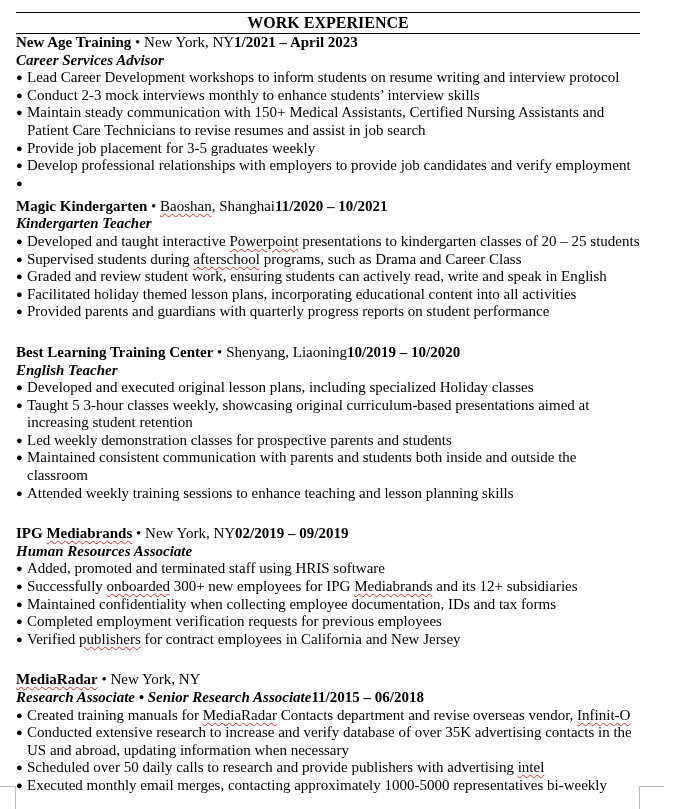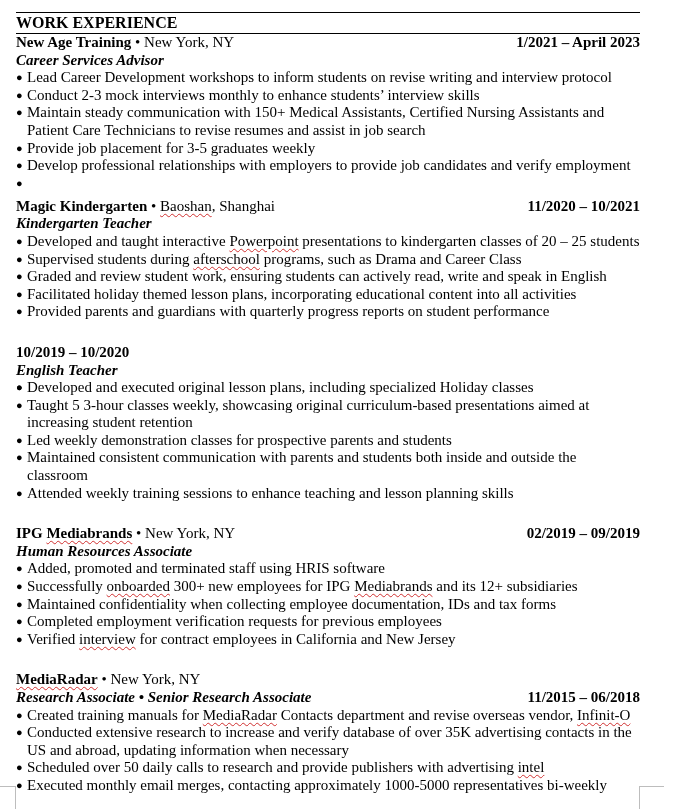--- a/index.html
+++ b/index.html
@@ -1,27 +1,27 @@
 <!DOCTYPE html>
 <html><head>
 <meta charset="utf-8">
 <style>
   html, body { margin: 0; padding: 0; background: #ffffff; }
   body { width: 686px; height: 809px; position: relative; overflow: hidden;
          font-family: "Liberation Serif", "DejaVu Serif", serif; color: #000; }
   .page { position: absolute; left: 16px; top: 0; width: 624px; }
   .rule-top { position: absolute; left: 0; top: 12px; width: 624px; height: 0; border-top: 1px solid #000; }
-  .section-title { position: absolute; left: 0; top: 14px; width: 624px; text-align: left;
+  .section-title { position: absolute; left: 0; top: 14px; width: 624px; text-align: center;
                    font-weight: bold; font-size: 16px; line-height: 18px; letter-spacing: 0; }
   .rule-bottom { position: absolute; left: 0; top: 33px; width: 624px; height: 0; border-top: 1px solid #000; }
   .jobs { position: absolute; left: 0; top: 34px; width: 624px; }
   .job { margin: 0; }
   .job + .job { margin-top: 23px; }
   .line { font-size: 15px; line-height: 17.6px; height: 17.6px; white-space: nowrap; position: relative; }
-  .head-row { display: flex; justify-content: space-between; }
+  .head-row { display: flex; }
   .company { font-weight: bold; }
   .sep { font-weight: normal; }
   .location { font-weight: normal; }
   .dates { font-weight: bold; }
   .title { font-weight: bold; font-style: italic; }
   ul.bullets { list-style: none; margin: 0; padding: 0; }
   ul.bullets li { position: relative; padding-left: 11px; font-size: 15px; line-height: 17.6px; }
   ul.bullets li .dot { position: absolute; left: 0; top: 0; font-size: 11px; }
   .sq { text-decoration: underline wavy #d03030; text-decoration-thickness: 1px; text-underline-offset: 2px; }
   .corner { position: absolute; border-color: #bdbdbd; border-style: solid; border-width: 0; }
@@ -40,21 +40,21 @@
 
     <div class="job">
       <div class="line head-row">
         <span>
           <span class="company">New Age Training</span><span class="sep"> • </span><span class="location">New York, NY</span>
         </span>
         <span class="dates">1/2021 – April 2023</span>
       </div>
       <div class="line title">Career Services Advisor</div>
       <ul class="bullets">
-        <li><span class="dot">●</span><span>Lead Career Development workshops to inform students on revise writing and interview protocol</span></li>
+        <li><span class="dot">●</span><span>Lead Career Development workshops to inform students on resume writing and interview protocol</span></li>
         <li><span class="dot">●</span><span>Conduct 2-3 mock interviews monthly to enhance students’ interview skills</span></li>
         <li><span class="dot">●</span><span>Maintain steady communication with 150+ Medical Assistants, Certified Nursing Assistants and Patient Care Technicians to revise resumes and assist in job search</span></li>
         <li><span class="dot">●</span><span>Provide job placement for 3-5 graduates weekly</span></li>
         <li><span class="dot">●</span><span>Develop professional relationships with employers to provide job candidates and verify employment</span></li>
         <li><span class="dot">●</span></li>
       </ul>
     </div>
 
     <div class="job">
       <div class="line head-row">
@@ -68,20 +68,23 @@
         <li><span class="dot">●</span><span>Developed and taught interactive </span><span class="sq">Powerpoint</span><span> presentations to kindergarten classes of 20 – 25 students</span></li>
         <li><span class="dot">●</span><span>Supervised students during </span><span class="sq">afterschool</span><span> programs, such as Drama and Career Class</span></li>
         <li><span class="dot">●</span><span>Graded and review student work, ensuring students can actively read, write and speak in English</span></li>
         <li><span class="dot">●</span><span>Facilitated holiday themed lesson plans, incorporating educational content into all activities</span></li>
         <li><span class="dot">●</span><span>Provided parents and guardians with quarterly progress reports on student performance</span></li>
       </ul>
     </div>
 
     <div class="job">
       <div class="line head-row">
+        <span>
+          <span class="company">Best Learning Training Center</span><span class="sep"> • </span><span class="location">Shenyang, Liaoning</span>
+        </span>
         <span class="dates">10/2019 – 10/2020</span>
       </div>
       <div class="line title">English Teacher</div>
       <ul class="bullets">
         <li><span class="dot">●</span></li>
         <li><span class="dot">●</span><span>Developed and executed original lesson plans, including specialized Holiday classes</span></li>
         <li><span class="dot">●</span><span>Taught 5 3-hour classes weekly, showcasing original curriculum-based presentations aimed at increasing student retention</span></li>
         <li><span class="dot">●</span><span>Led weekly demonstration classes for prospective parents and students</span></li>
         <li><span class="dot">●</span><span>Maintained consistent communication with parents and students both inside and outside the classroom</span></li>
         <li><span class="dot">●</span><span>Attended weekly training sessions to enhance teaching and lesson planning skills</span></li>
@@ -94,21 +97,21 @@
           <span class="company"><span>IPG </span><span class="sq">Mediabrands</span></span><span class="sep"> • </span><span class="location">New York, NY</span>
         </span>
         <span class="dates">02/2019 – 09/2019</span>
       </div>
       <div class="line title">Human Resources Associate</div>
       <ul class="bullets">
         <li><span class="dot">●</span><span>Added, promoted and terminated staff using HRIS software</span></li>
         <li><span class="dot">●</span><span>Successfully </span><span class="sq">onboarded</span><span> 300+ new employees for IPG </span><span class="sq">Mediabrands</span><span> and its 12+ subsidiaries</span></li>
         <li><span class="dot">●</span><span>Maintained confidentiality when collecting employee documentation, IDs and tax forms</span></li>
         <li><span class="dot">●</span><span>Completed employment verification requests for previous employees</span></li>
-        <li><span class="dot">●</span><span>Verified </span><span class="sq">interview</span><span> for contract employees in California and New Jersey</span></li>
+        <li><span class="dot">●</span><span>Verified </span><span class="sq">publishers</span><span> for contract employees in California and New Jersey</span></li>
       </ul>
     </div>
 
     <div class="job">
       <div class="line">
         <span class="company sq">MediaRadar</span><span class="sep"> • </span><span class="location">New York, NY</span>
       </div>
       <div class="line head-row">
         <span class="title">Research Associate • Senior Research Associate</span>
         <span class="dates">11/2015 – 06/2018</span>

